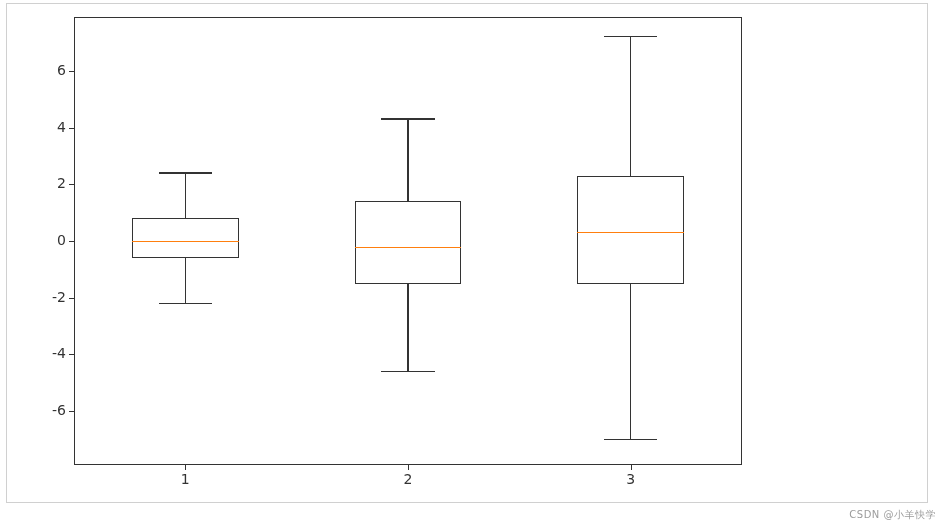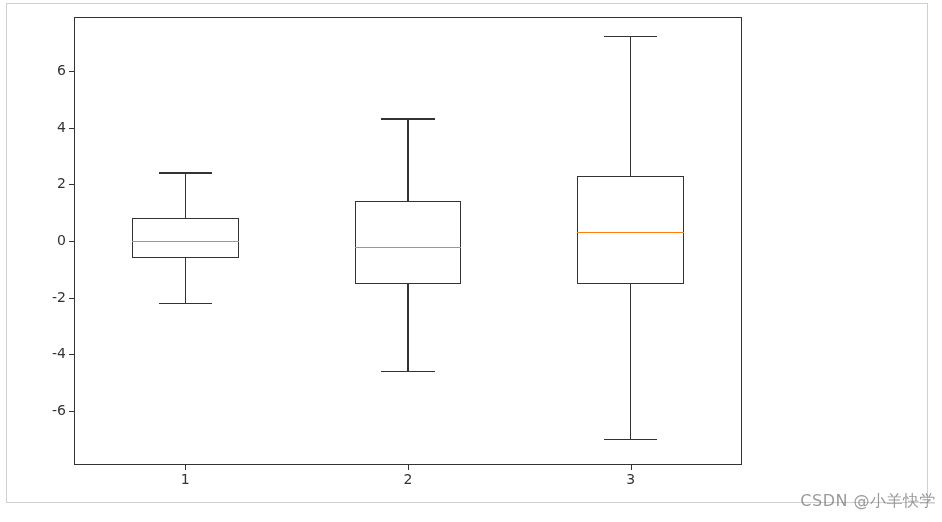--- a/index.html
+++ b/index.html
@@ -35,22 +35,22 @@
     .ytick { text-align: right; width: 40px; }
     .xtick { text-align: center; width: 30px; }
     .median {
       position: absolute;
       height: 0;
       border-top: 1.5px solid #ff7f0e;
     }
     .watermark {
       position: absolute;
       right: 6px;
-      bottom: 10px;
-      font-size: 16px;
+      bottom: 0;
+      font-size: 10px;
       color: rgba(120,120,120,0.75);
       letter-spacing: 0.5px;
       white-space: nowrap;
     }
   </style>
 </head>
 <body>
 
 <div class="outer-border"></div>
 

